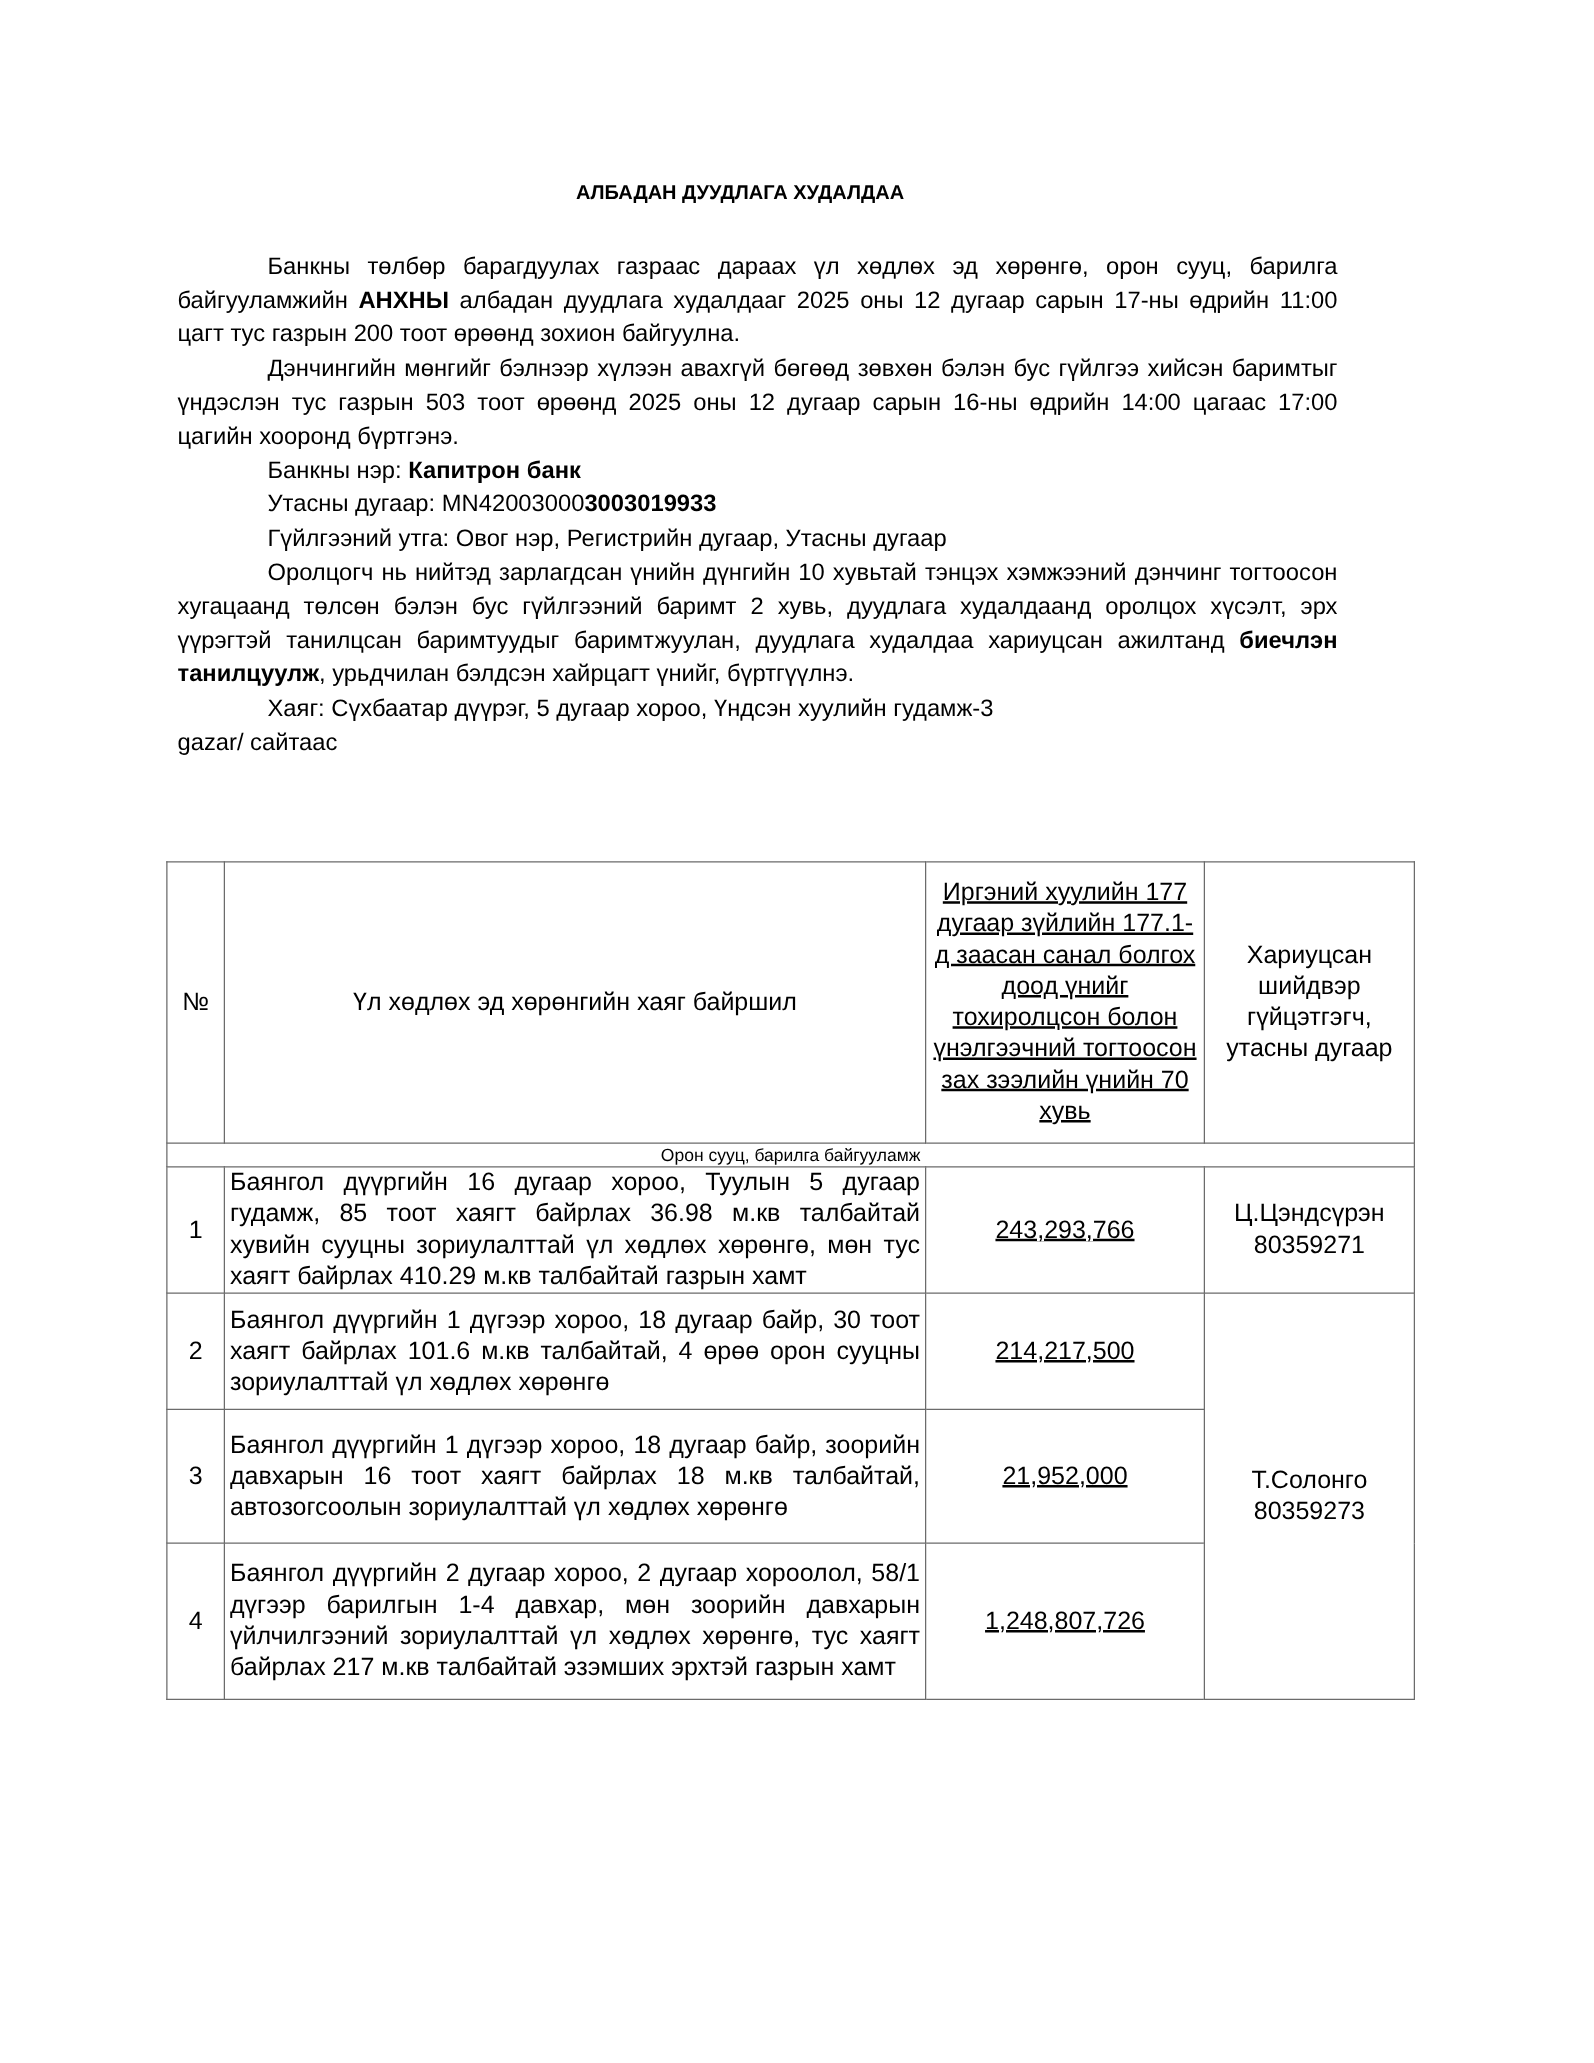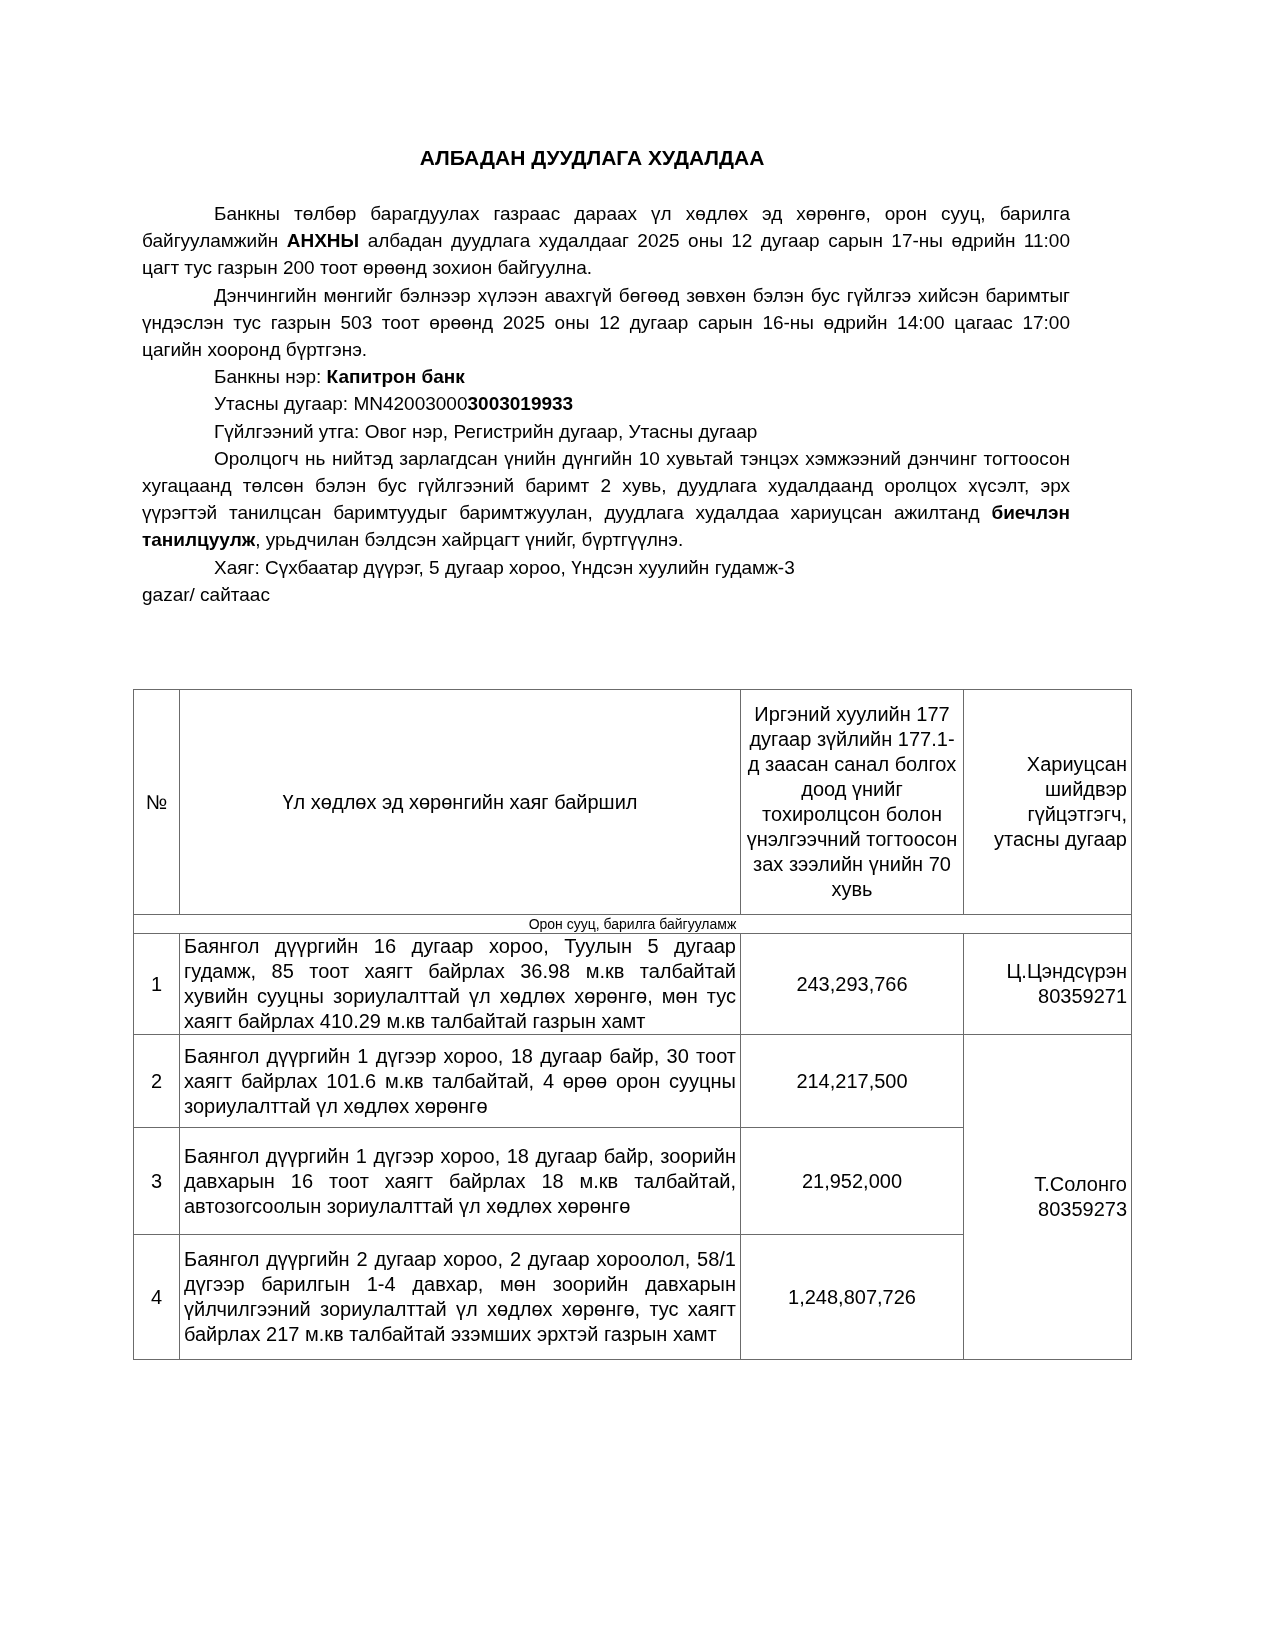--- a/index.html
+++ b/index.html
@@ -1,30 +1,30 @@
 <!DOCTYPE html>
 <html><head>
 <meta charset="utf-8">
 <style>
   html, body { margin: 0; padding: 0; background: #ffffff; }
   body { width: 1275px; height: 1650px; position: relative; font-family: "Liberation Sans", sans-serif; color: #000; }
   .page { position: absolute; left: 0; top: 0; width: 1275px; height: 1650px; }
-  .title { position: absolute; top: 146px; left: 0; width: 1184px; text-align: center; font-weight: bold; font-size: 21px; letter-spacing: 0; }
+  .title { position: absolute; top: 146px; left: 0; width: 1184px; text-align: center; font-weight: bold; font-size: 16px; letter-spacing: 0; }
   .body-text { position: absolute; left: 142px; top: 200px; width: 928px; font-size: 19px; line-height: 27.2px; }
   .body-text p { margin: 0; text-align: justify; }
   .indent { text-indent: 72px; }
   .indent-line { padding-left: 72px; }
   .url-line { padding-left: 72px; display: flex; justify-content: space-between; }
   b { font-weight: bold; }
   table.main { position: absolute; left: 133px; top: 689px; width: 999px; border-collapse: collapse; font-size: 20px; }
   table.main td { border: 1.5px solid #6b6b6b; vertical-align: middle; padding: 0 4px; }
   .c-no { width: 37px; text-align: center; }
   .c-addr { width: 552px; }
-  .c-price { width: 214px; text-align: center; }
-  .c-resp { text-align: right; }
+  .c-price { width: 214px; text-align: center; text-decoration: underline; }
+  .c-resp { text-align: center; }
   .hdr td { height: 224px; line-height: 25px; }
   .hdr .c-addr { text-align: center; }
   .section td { font-size: 14px; text-align: center; height: 18px; line-height: 18px; }
   .row td.c-addr { text-align: justify; line-height: 25px; padding-top: 0; padding-bottom: 0; }
   .r1 td { height: 100px; }
   .r2 td { height: 92px; }
   .r3 td { height: 106px; }
   .r4 td { height: 124px; }
   .resp-text { line-height: 25px; }
 </style>

